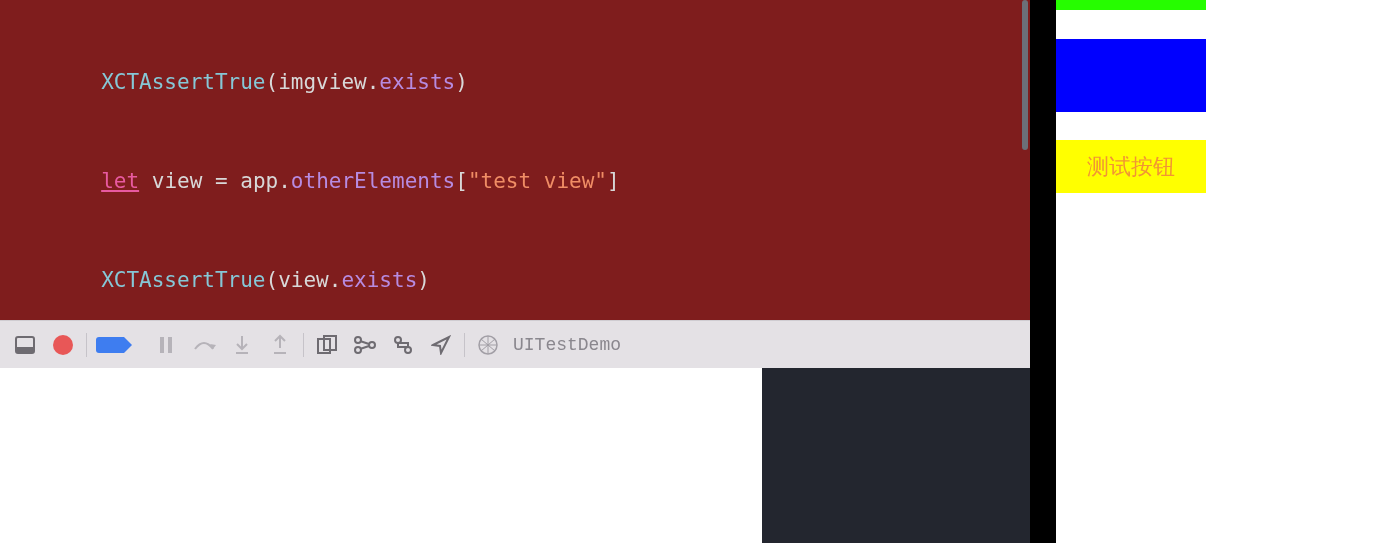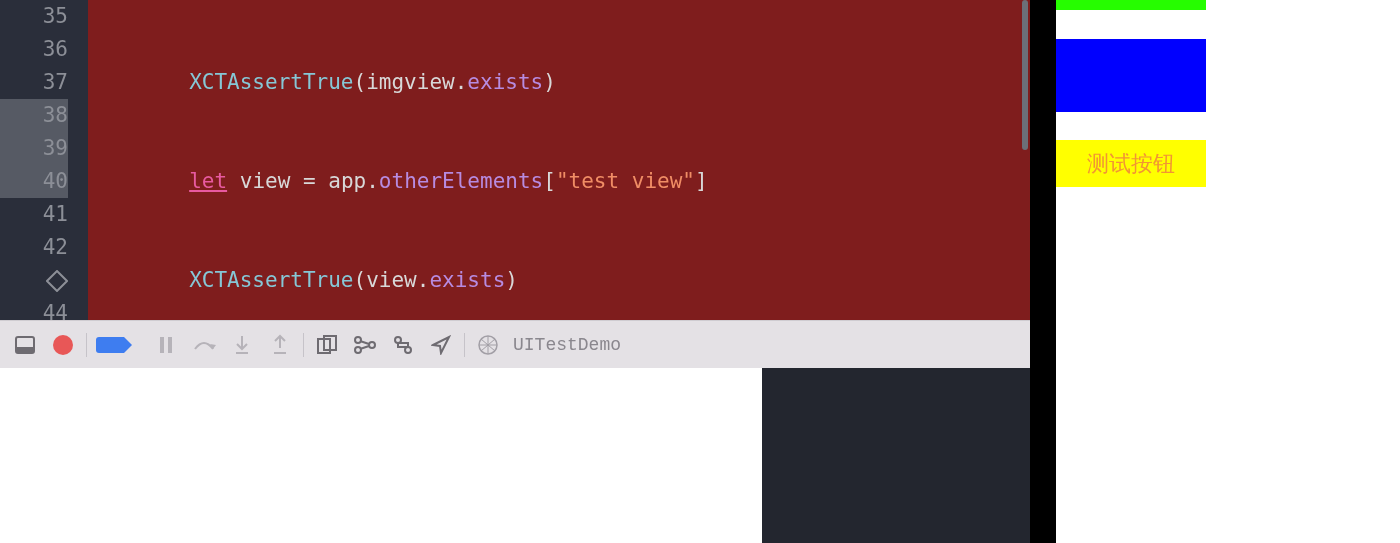--- a/index.html
+++ b/index.html
@@ -146,42 +146,26 @@
     .sim-box {
       position: absolute;
       font-family: -apple-system, "PingFang SC", sans-serif;
       font-size: 22px;
       display: flex;
       align-items: center;
       justify-content: center;
     }
     .box-green { left: 26px; top: 0; width: 150px; height: 10px; background: #26fd00; color: #000; }
     .box-blue  { left: 26px; top: 39px; width: 150px; height: 73px; background: #0000ff; }
-    .box-yellow{ left: 26px; top: 140px; width: 150px; height: 47px; background: #ffff00; color: #f29533; }
+    .box-yellow{ left: 26px; top: 140px; width: 150px; height: 53px; background: #ffff00; color: #f29533; }
   </style>
 </head>
 <body>
 
 <div class="editor-container">
-  <div class="gutter">
-    <div class="gutter-line">35</div>
-    <div class="gutter-line">36</div>
-    <div class="gutter-line">37</div>
-    <div class="gutter-line hl">38</div>
-    <div class="gutter-line hl">39</div>
-    <div class="gutter-line hl">40</div>
-    <div class="gutter-line">41</div>
-    <div class="gutter-line">42</div>
-    <div class="gutter-icon">
-      <svg width="22" height="22" viewBox="0 0 22 22">
-          <path d="M11 1 L21 11 L11 21 L1 11 Z" fill="none" stroke="#8c8f97" stroke-width="2"></path>
-        </svg>
-    </div>
-    <div class="gutter-line">44</div>
-  </div>
   <div class="code-area">
     <div class="code-line"><span>        </span><span class="typefn">XCTAssertTrue</span><span class="punct">(</span><span class="var">imgview</span><span class="punct">.</span><span class="prop">exists</span><span class="punct">)</span></div>
     <div class="code-line"><span>        </span><span class="kw">let</span><span> </span><span class="var">view</span><span> = </span><span class="var">app</span><span class="punct">.</span><span class="prop">otherElements</span><span class="punct">[</span><span class="str">"test view"</span><span class="punct">]</span></div>
     <div class="code-line"><span>        </span><span class="typefn">XCTAssertTrue</span><span class="punct">(</span><span class="var">view</span><span class="punct">.</span><span class="prop">exists</span><span class="punct">)</span></div>
     
     
     
     
     
     

